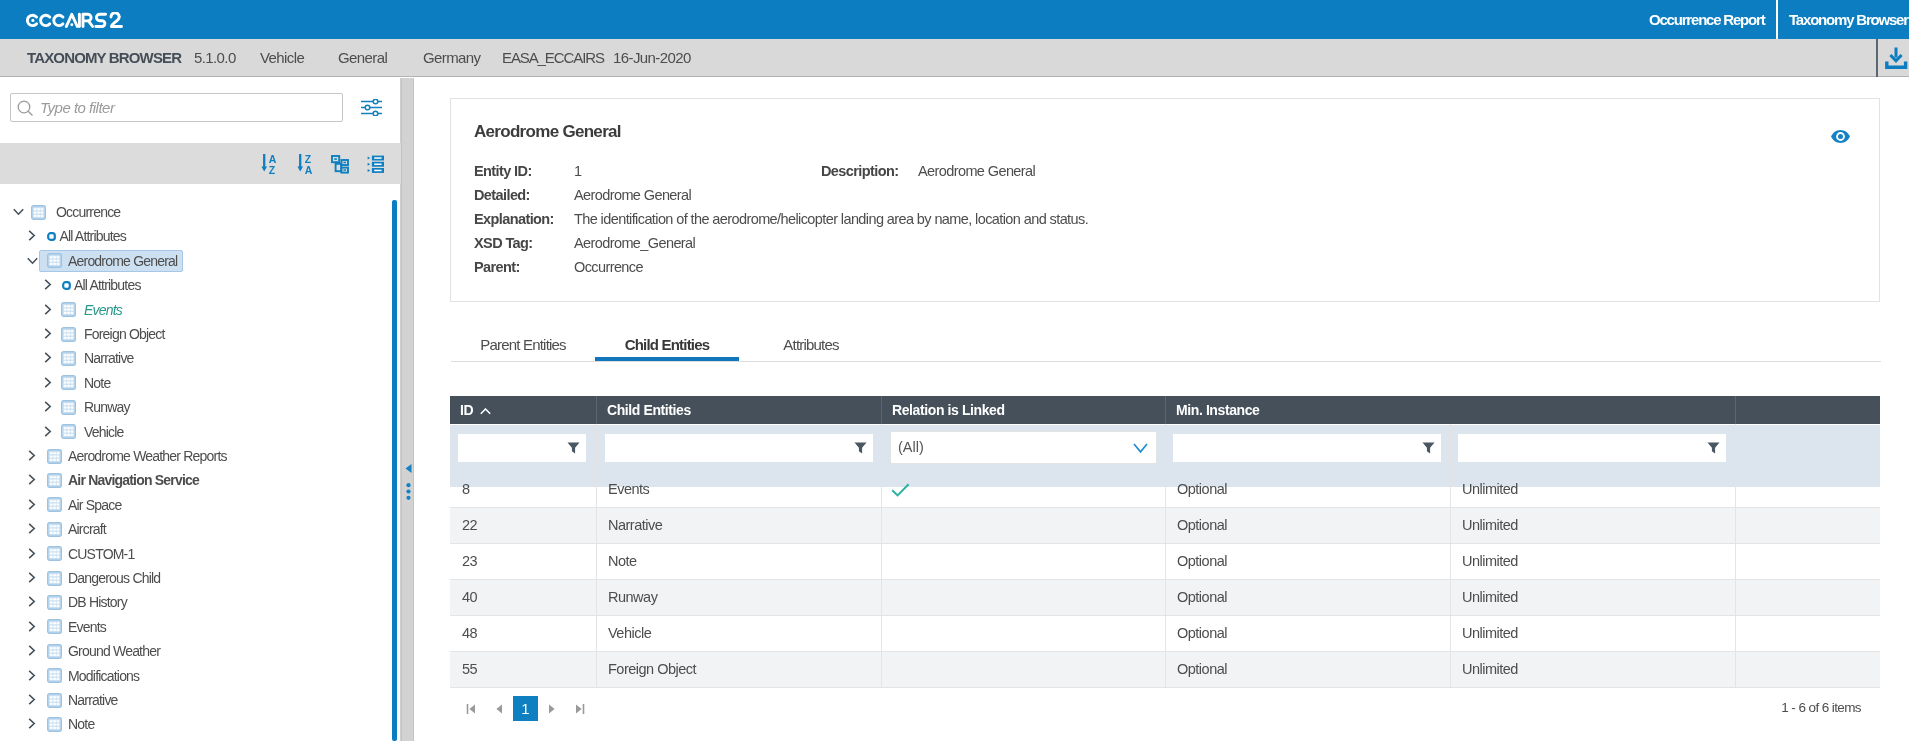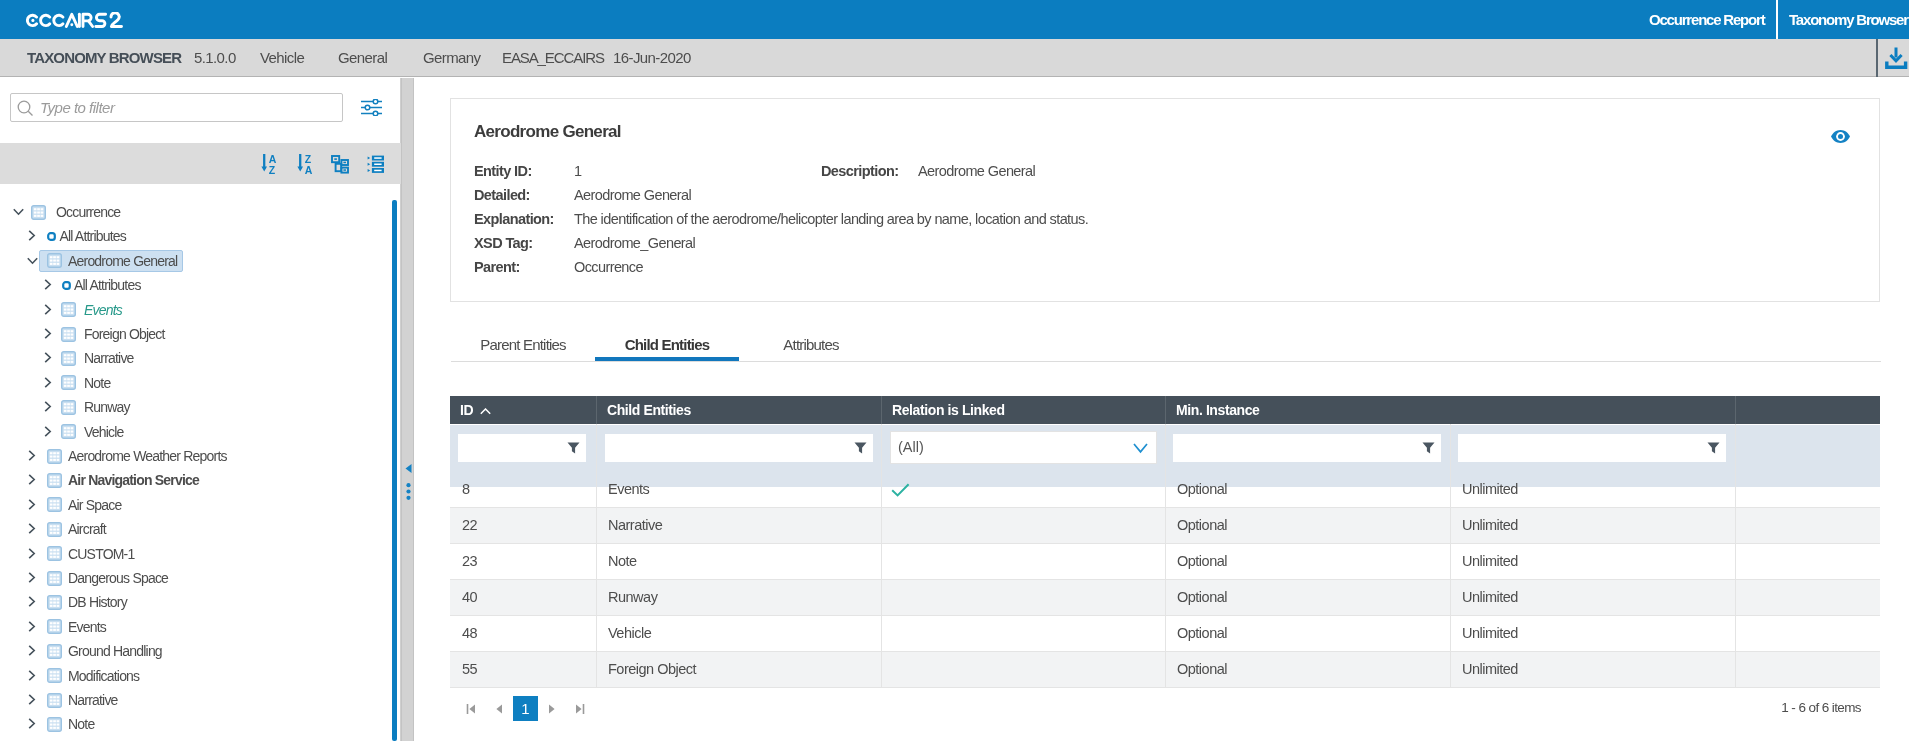--- a/index.html
+++ b/index.html
@@ -436,21 +436,21 @@
             <rect x="6.2" y="3.2" width="2.7" height="2.1"></rect>
             <rect x="9.6" y="3.2" width="2.7" height="2.1"></rect>
             <rect x="2.8" y="6.5" width="2.7" height="2.1"></rect>
             <rect x="6.2" y="6.5" width="2.7" height="2.1"></rect>
             <rect x="9.6" y="6.5" width="2.7" height="2.1"></rect>
             <rect x="2.8" y="9.8" width="2.7" height="2.1"></rect>
             <rect x="6.2" y="9.8" width="2.7" height="2.1"></rect>
             <rect x="9.6" y="9.8" width="2.7" height="2.1"></rect>
           </g>
         </svg>
-        <span class="lbl" style="left:68px; ">Dangerous Space</span>
+        <span class="lbl" style="left:68px; ">Dangerous Child</span>
       </div>
       <div class="trow" style="top:402.4px;">
         <svg style="position:absolute; left:28px; top:6px;" width="8" height="11" viewBox="0 0 8 11">
           <path d="M1.2 0.8 L6.2 5.5 L1.2 10.2" stroke="#46525c" stroke-width="1.6" fill="none"></path>
         </svg>
         <svg style="position:absolute; left:46.7px; top:4.5px;" width="15" height="15" viewBox="0 0 15 15">
           <rect x="0.7" y="0.7" width="13.6" height="13.6" rx="2" fill="#c9dff1" stroke="#9cc3e2" stroke-width="1.4"></rect>
           <g fill="#fff">
             <rect x="2.8" y="3.2" width="2.7" height="2.1"></rect>
             <rect x="6.2" y="3.2" width="2.7" height="2.1"></rect>
@@ -496,21 +496,21 @@
             <rect x="6.2" y="3.2" width="2.7" height="2.1"></rect>
             <rect x="9.6" y="3.2" width="2.7" height="2.1"></rect>
             <rect x="2.8" y="6.5" width="2.7" height="2.1"></rect>
             <rect x="6.2" y="6.5" width="2.7" height="2.1"></rect>
             <rect x="9.6" y="6.5" width="2.7" height="2.1"></rect>
             <rect x="2.8" y="9.8" width="2.7" height="2.1"></rect>
             <rect x="6.2" y="9.8" width="2.7" height="2.1"></rect>
             <rect x="9.6" y="9.8" width="2.7" height="2.1"></rect>
           </g>
         </svg>
-        <span class="lbl" style="left:68px; ">Ground Handling</span>
+        <span class="lbl" style="left:68px; ">Ground Weather</span>
       </div>
       <div class="trow" style="top:475.59999999999997px;">
         <svg style="position:absolute; left:28px; top:6px;" width="8" height="11" viewBox="0 0 8 11">
           <path d="M1.2 0.8 L6.2 5.5 L1.2 10.2" stroke="#46525c" stroke-width="1.6" fill="none"></path>
         </svg>
         <svg style="position:absolute; left:46.7px; top:4.5px;" width="15" height="15" viewBox="0 0 15 15">
           <rect x="0.7" y="0.7" width="13.6" height="13.6" rx="2" fill="#c9dff1" stroke="#9cc3e2" stroke-width="1.4"></rect>
           <g fill="#fff">
             <rect x="2.8" y="3.2" width="2.7" height="2.1"></rect>
             <rect x="6.2" y="3.2" width="2.7" height="2.1"></rect>

